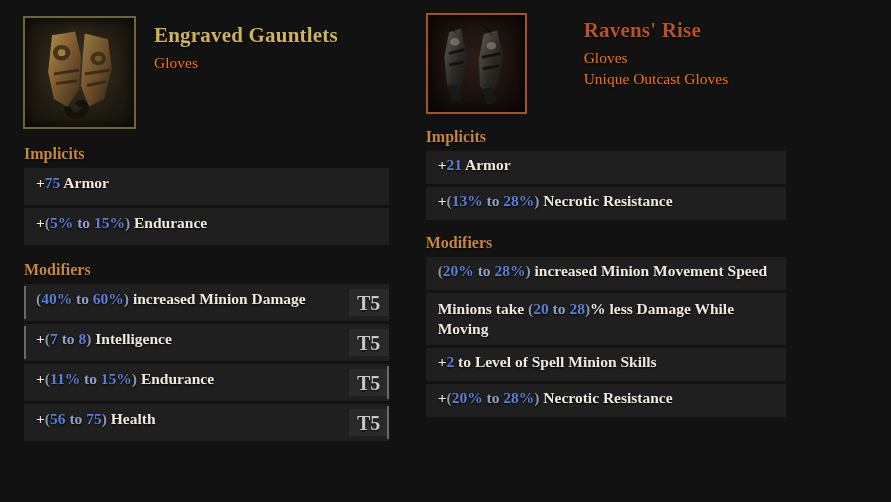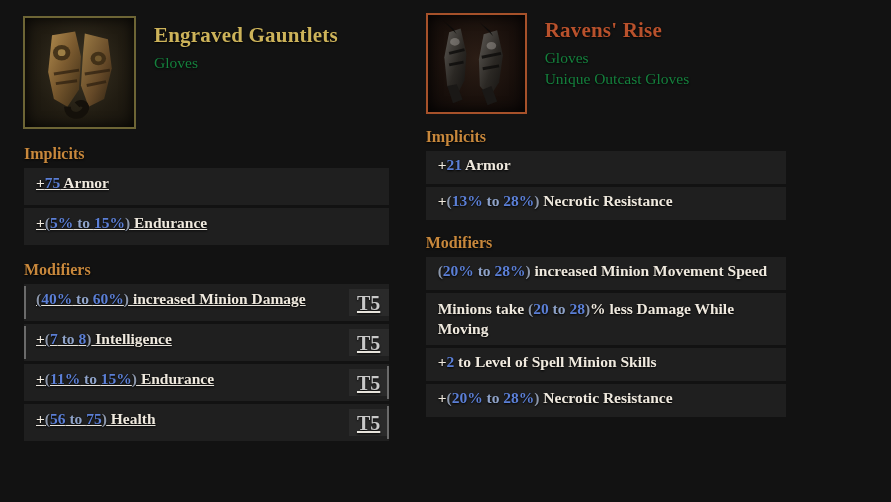--- a/index.html
+++ b/index.html
@@ -64,35 +64,35 @@
       radial-gradient(ellipse at 50% 45%, #2b1d15 0%, #180f0b 62%, #0d0807 100%);
     box-shadow: inset 0 0 14px rgba(0,0,0,.9);
   }
   .icon-art { position: absolute; inset: 0; }
 
   .item-titles {
     padding-left: 18px;
     padding-top: 8px;
     min-width: 0;
   }
-  .panel-right .item-titles { padding-top: 6px; }
+  .panel-right .item-titles { padding-top: 6px; margin-left: 39px; }
 
   .item-name {
     font-size: 21px;
     font-weight: bold;
     line-height: 1.05;
     letter-spacing: .2px;
     text-shadow: 0 1px 2px rgba(0,0,0,.9);
   }
   .name-rare { color: #cdb35a; }
   .name-unique { color: #b8512c; }
 
   .item-sub {
     font-size: 15.5px;
-    color: #15803d;
+    color: #f97316;
     line-height: 1.33;
     margin-top: 7px;
     text-shadow: 0 1px 2px rgba(0,0,0,.9);
   }
   .item-sub.second { margin-top: 0; }
 
   
   .section-title {
     color: #c8883c;
     font-size: 16px;
@@ -113,21 +113,20 @@
     font-size: 15.5px;
     font-weight: bold;
     line-height: 1.3;
     text-shadow: 0 1px 2px rgba(0,0,0,.95);
   }
   .panel-left .stat-row {
     margin-left: 10px;
     margin-right: 16px;
     min-height: 37px;
     padding: 5px 0 5px 12px;
-    text-decoration: underline;
   }
   .panel-right .stat-row {
     margin-left: 8px;
     margin-right: 8px;
     min-height: 33px;
     padding: 4px 0 4px 12px;
   }
   .stat-row.tall { min-height: 52px; align-items: center; }
 
   .stat-text { flex: 1 1 auto; padding-right: 8px; }

